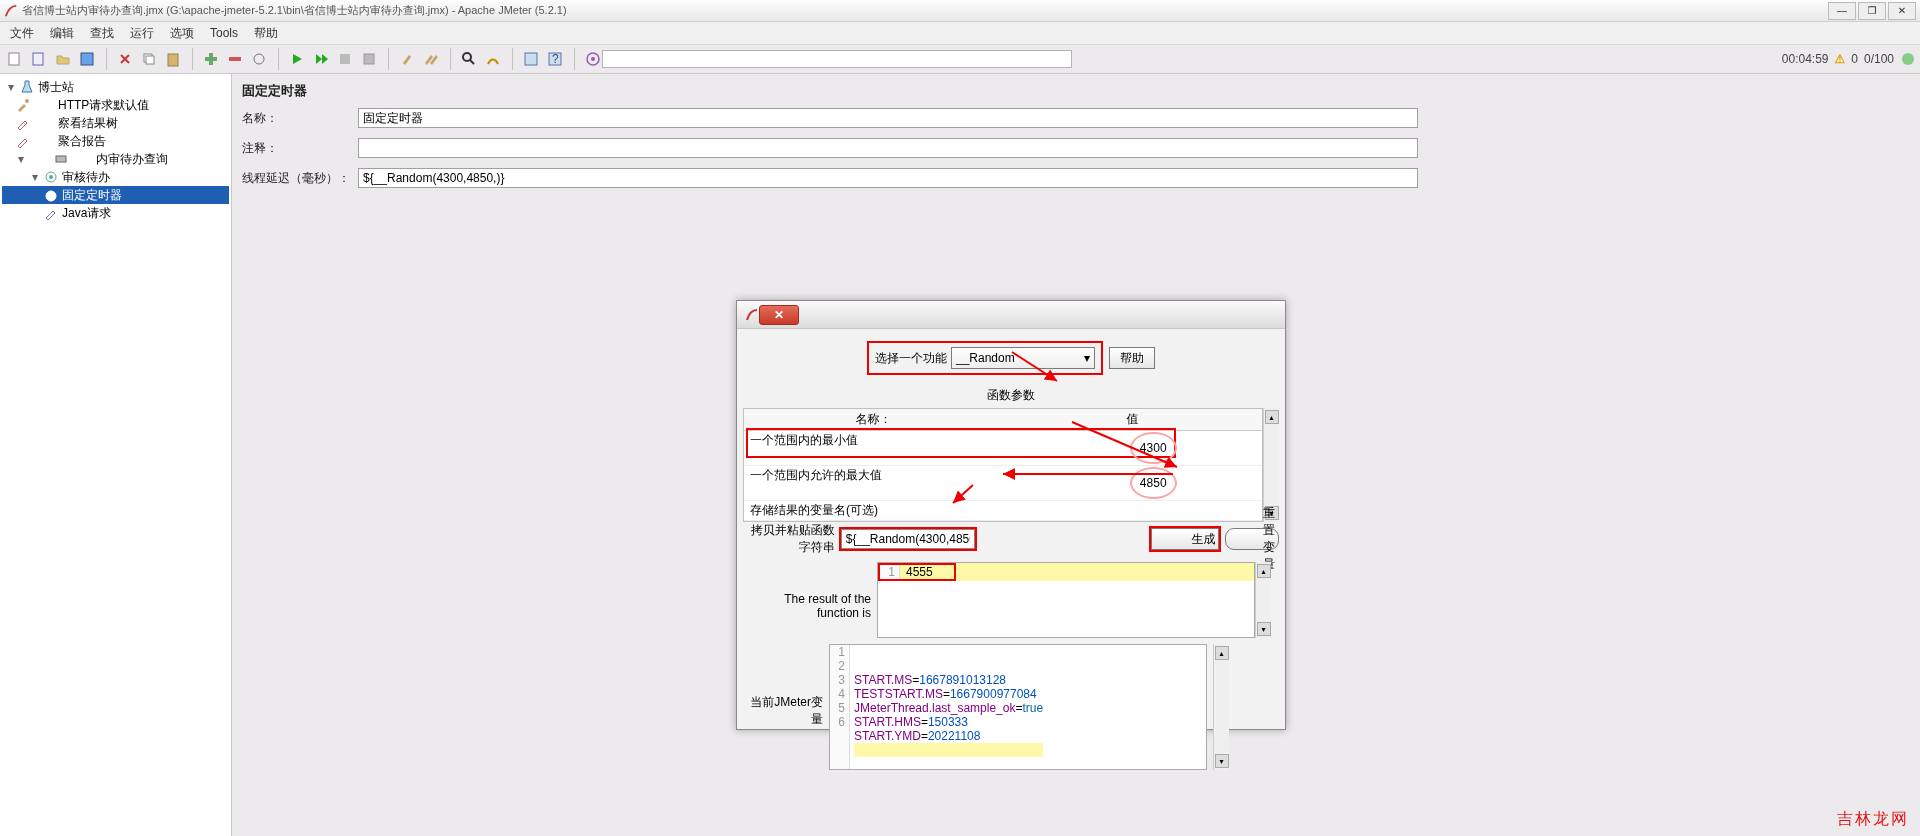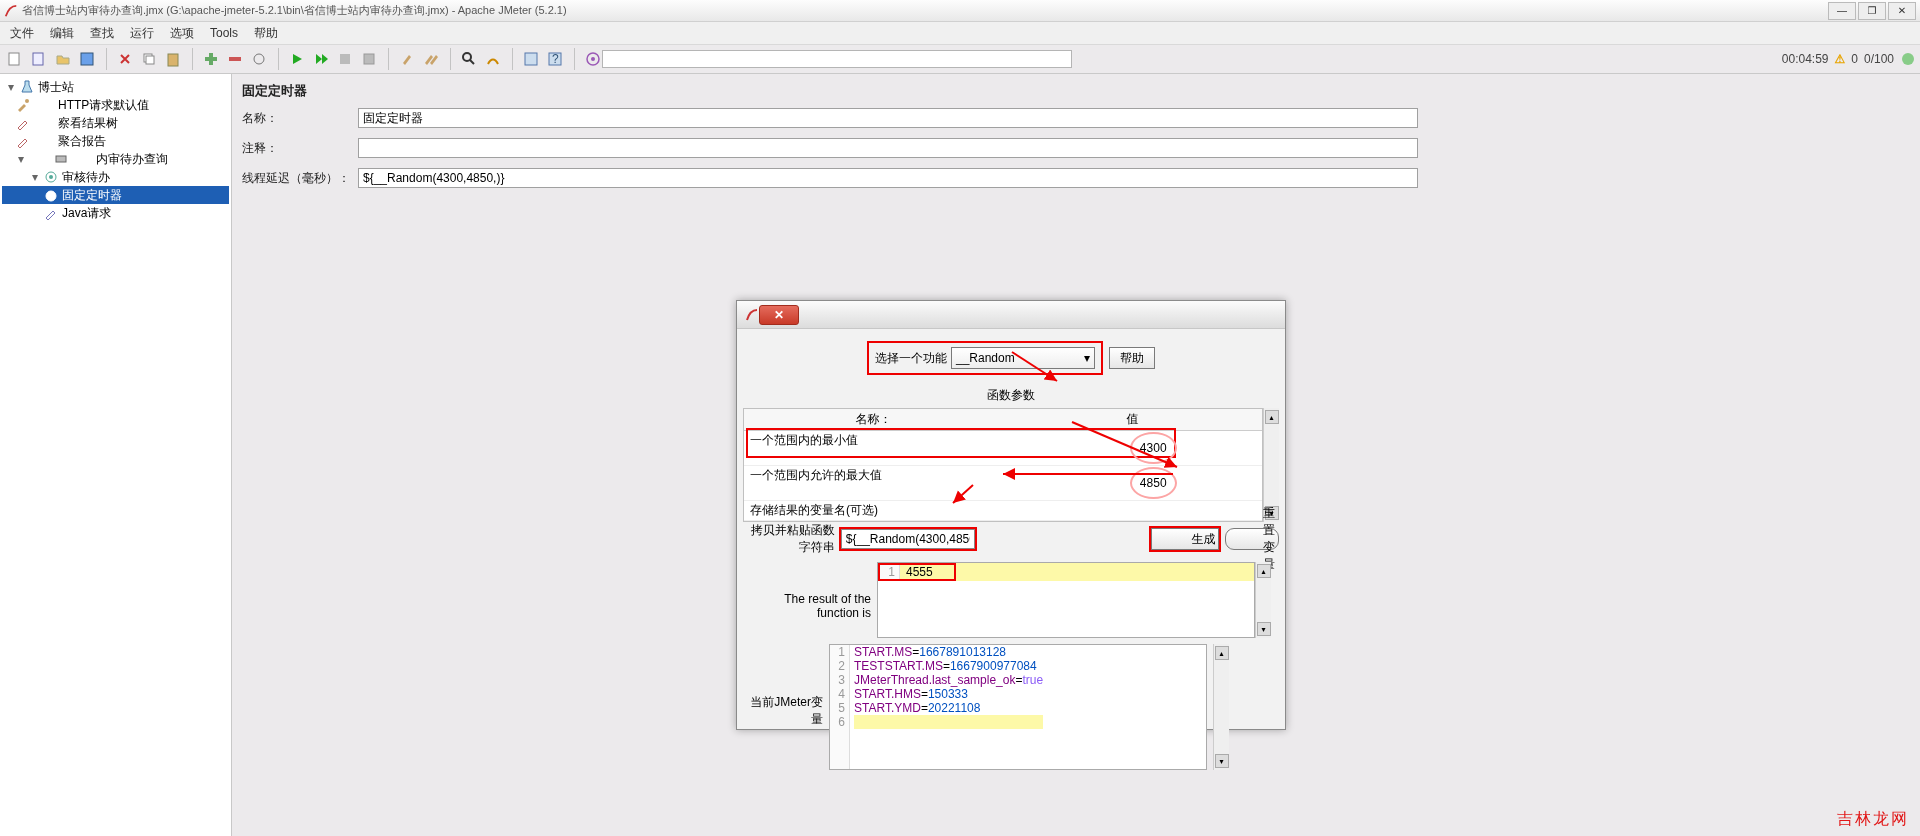--- a/index.html
+++ b/index.html
@@ -74,25 +74,25 @@
 .code-area { width:378px; height:76px; background:#fff; border:1px solid #aaa; position:relative; }
 .code-area .ln { width:20px; text-align:right; padding-right:4px; color:#999; border-right:1px solid #ddd; background:#fafafa; }
 .code-area .lv { padding-left:6px; }
 .code-area .hl { background:#fdf9a8; display:block; }
 .rbox-sm { border:2px solid #e00; display:inline-block; }
 
 .varsrow { display:flex; gap:6px; margin-top:6px; }
 .varsrow .lbl { width:80px; text-align:right; padding-top:50px; }
 .vars-area { width:378px; height:126px; background:#fff; border:1px solid #aaa; font-family:Consolas,monospace; font-size:11px; overflow:hidden; display:flex; }
 .vars-area .gutter { width:20px; background:#fafafa; border-right:1px solid #ddd; text-align:right; padding-right:4px; color:#999; }
-.vars-area .code { padding-left:4px; }
+.vars-area .code { padding-left:4px;margin-top:28px; }
 .vars-area .k { color:#800080; }
 .vars-area .eq { color:#000; }
 .vars-area .v { color:#0050c0; }
-.vars-area .bool { color:#8b5cf6; }
+.vars-area .bool { color:#0369a1; }
 .vars-area .hl2 { background:#fdf9a8; display:block; }
 
 .arrow-red { position:absolute; pointer-events:none; }
 .watermark { position:absolute; right:11px; bottom:6px; color:#e00000; font-weight:normal; font-size:16px; letter-spacing:2px; opacity:.9; }
 .scrollbar-v { width:16px; background:#efefef; border-left:1px solid #ccc; display:flex; flex-direction:column; justify-content:space-between; align-items:center; padding:2px 0;}
 .sbtn { width:14px; height:14px; border:1px solid #aaa; background:#ddd; font-size:8px; display:flex; align-items:center; justify-content:center;}
 </style>
 </head>
 <body>
 

